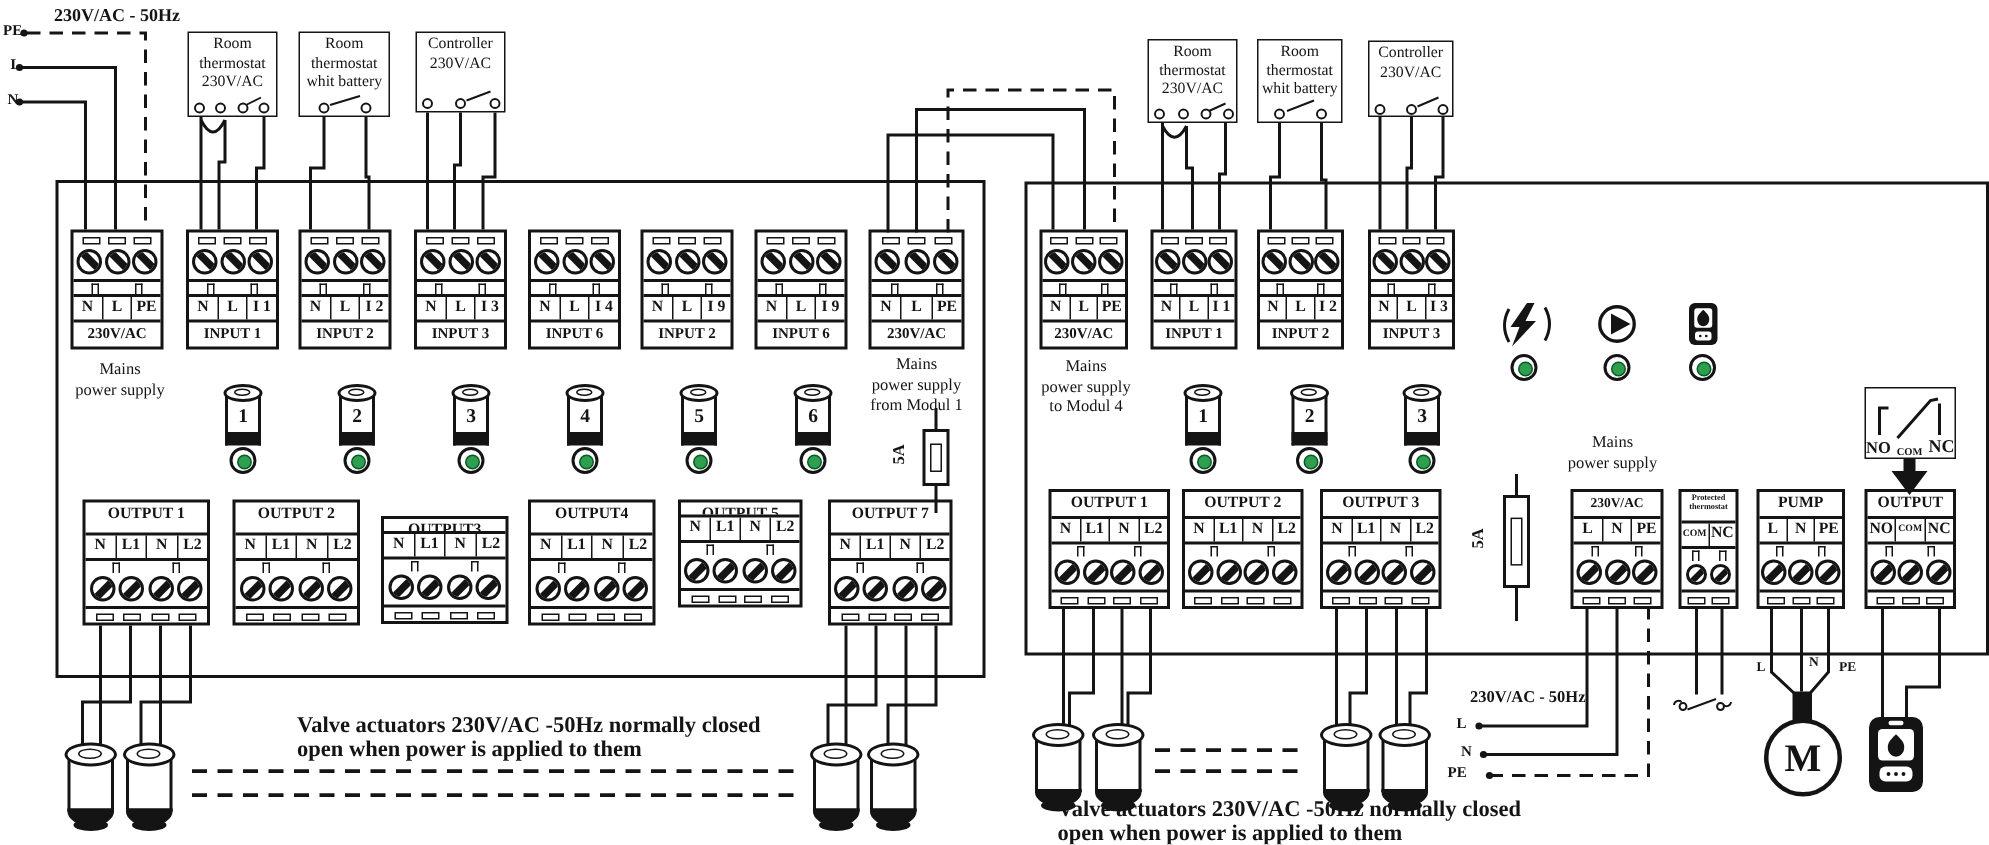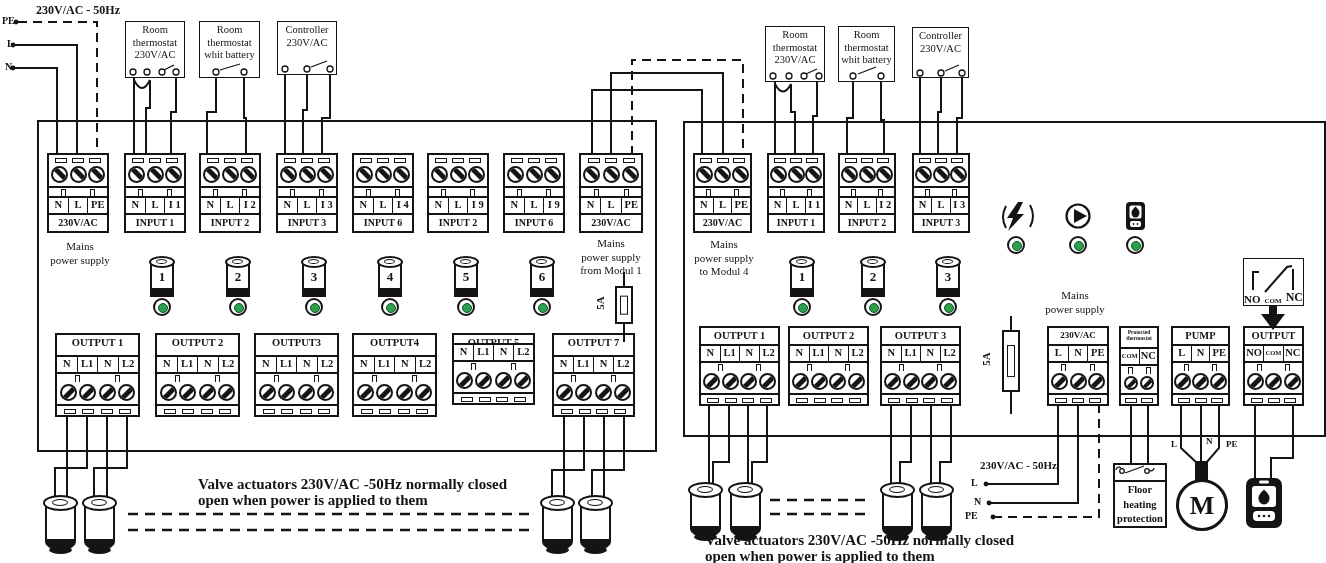--- a/index.html
+++ b/index.html
@@ -106,28 +106,20 @@
       <i></i>
     </div>
 
   <div class="relaybox" style="left:1243px;top:258px;width:61px;height:48px;"></div>
   <div class="relaylabels" style="left:1244px;top:289px;width:59px;height:16px;">
     <span style="font-size:11px;">NO</span>
     <span style="font-size:7px;flex:1;text-align:center;">COM</span>
     <span style="font-size:12px;">NC</span>
   </div>
 
-  <div class="floorbox" style="left:1113px;top:463px;width:54px;height:65px;">
-    <div class="floortop"></div>
-    <div class="floortxt">
-      <span>Floor</span><br>
-      <span>heating</span><br>
-      <span>protection</span>
-    </div>
-  </div>
 
   <div class="stem" style="left:1195px;top:461px;width:13px;height:20px;"></div>
   <div class="motor" style="left:1176px;top:479px;">M</div>
   <div class="lbl" style="left:1171px;top:439px;font-size:9px;">L</div>
   <div class="lbl" style="left:1206px;top:436px;font-size:9px;">N</div>
   <div class="lbl" style="left:1226px;top:439px;font-size:9px;">PE</div>
 
   <div class="lbl" style="left:980px;top:459px;font-size:11px;">230V/AC -  50Hz</div>
   <div class="lbl" style="left:971px;top:477px;font-size:10px;">L</div>
   <div class="lbl" style="left:974px;top:496px;font-size:10px;">N</div>
@@ -435,21 +427,21 @@
             <i></i>
           </span>
         </div>
         <div class="slots">
           <span class="slot"></span>
           <span class="slot"></span>
           <span class="slot"></span>
           <span class="slot"></span>
         </div>
       </div>
-      <div class="tblock outb" style="left:254px;top:333px;width:85px;height:84px;">
+      <div class="tblock outb" style="left:254px;top:344px;width:85px;height:72px;">
         <div class="ttitle">OUTPUT3</div>
         <div class="tlabels">
           <span>N</span>
           <span>L1</span>
           <span>N</span>
           <span>L2</span>
         </div>
         <div class="pins">
           <span class="pin"></span>
           <span class="pin"></span>

